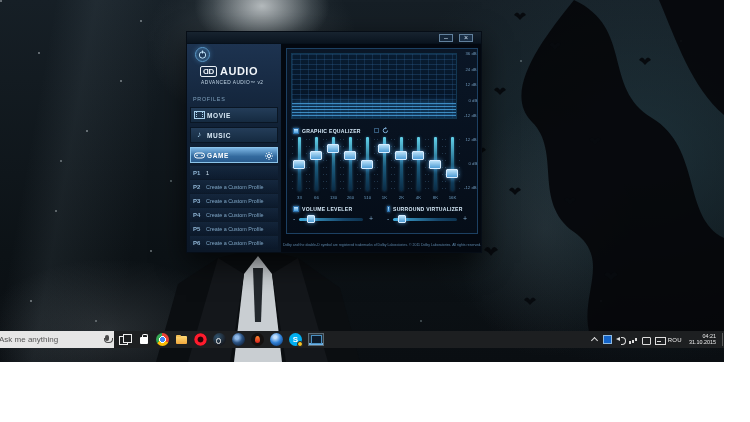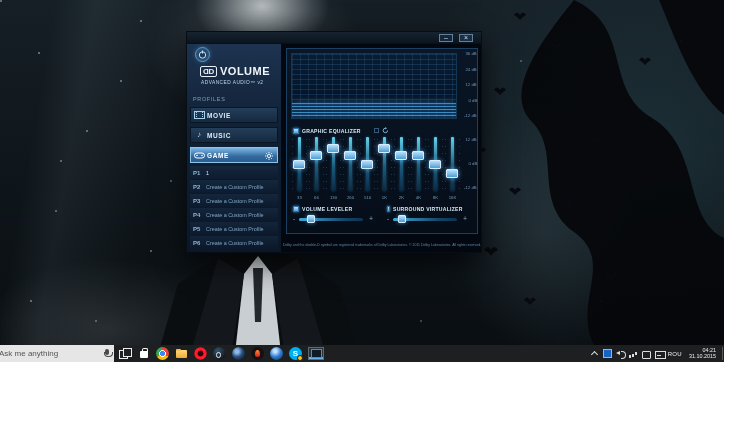--- a/index.html
+++ b/index.html
@@ -102,21 +102,21 @@
   .hslider { position:relative; margin-top:5px; margin-left:6px; width:64px; height:3px; border-radius:2px;
     background:linear-gradient(90deg,#3fa9d8,#16466a 70%,#0d3350); }
   .hthumb { position:absolute; top:-3px; width:8px; height:8px; border:1px solid #d6ecff; border-radius:1px;
     background:linear-gradient(#b8e0f8,#4e9dd6); box-shadow:0 0 4px rgba(100,190,255,.7); }
   .hsign { position:absolute; top:-3px; color:#7fa8c8; font-size:7px; }
   .hsign.mn { left:-6px; } .hsign.pl { right:-10px; }
   .copyright { position:absolute; left:-50%; width:200%; top:199px; text-align:center; color:#5c85a8;
     font-size:7px; transform:scale(.5); transform-origin:center top; white-space:nowrap; }
 
   
-  .taskbar { position:absolute; left:0; top:345px; width:724px; height:17px; background:#1d1f21; }
+  .taskbar { position:absolute; left:0; top:331px; width:724px; height:17px; background:#1d1f21; }
   .search { position:absolute; left:-14px; top:0; width:128px; height:17px; background:#e6e6e6; display:flex; align-items:center; }
   .search input { border:none; outline:none; background:transparent; width:100px; margin-left:13px;
     font-size:8px; color:#333; font-family:"Liberation Sans",sans-serif; }
   .search input::placeholder { color:#555; opacity:1; }
   .mic { position:absolute; right:5px; top:4px; width:4px; height:6px; border-radius:2px; background:#4a4a4a; }
   .mic:after { content:""; position:absolute; left:-1.5px; top:3px; width:7px; height:4px;
     border:1px solid #4a4a4a; border-top:none; border-radius:0 0 4px 4px; }
   .tb-icons { position:absolute; left:118px; top:2px; display:flex; gap:6px; }
   .tb-icon { position:relative; width:13px; height:13px; display:flex; align-items:center; justify-content:center; }
   .task-view-icon:before { content:""; position:absolute; left:1px; top:3px; width:7px; height:7px; border:1px solid #eee; }
@@ -215,21 +215,21 @@
         <svg width="9" height="9" viewBox="0 0 9 9">
           <circle cx="4.5" cy="5" r="3.2" fill="none" stroke="#bfe2f8" stroke-width="1"></circle>
           <line x1="4.5" y1="0.5" x2="4.5" y2="3.5" stroke="#bfe2f8" stroke-width="1.2"></line>
         </svg>
       </div>
       <div class="logo-row">
         <span class="dd-box">
             <span class="dl">D</span>
             <span>D</span>
           </span>
-        <span class="logo-name">VOLUME</span>
+        <span class="logo-name">AUDIO</span>
       </div>
       <div class="logo-sub">ADVANCED AUDIO™ v2</div>
       <div class="prof-head">PROFILES</div>
 
       <div class="mrow row-movie">
         <span class="mic-sp">
           <svg width="11" height="8" viewBox="0 0 11 8">
               <rect x="0.5" y="0.5" width="10" height="7" fill="none" stroke="#a8d0ec" stroke-width="1"></rect>
               <line x1="2.5" y1="1" x2="2.5" y2="7" stroke="#a8d0ec" stroke-width="1" stroke-dasharray="1 1"></line>
               <line x1="8.5" y1="1" x2="8.5" y2="7" stroke="#a8d0ec" stroke-width="1" stroke-dasharray="1 1"></line>

